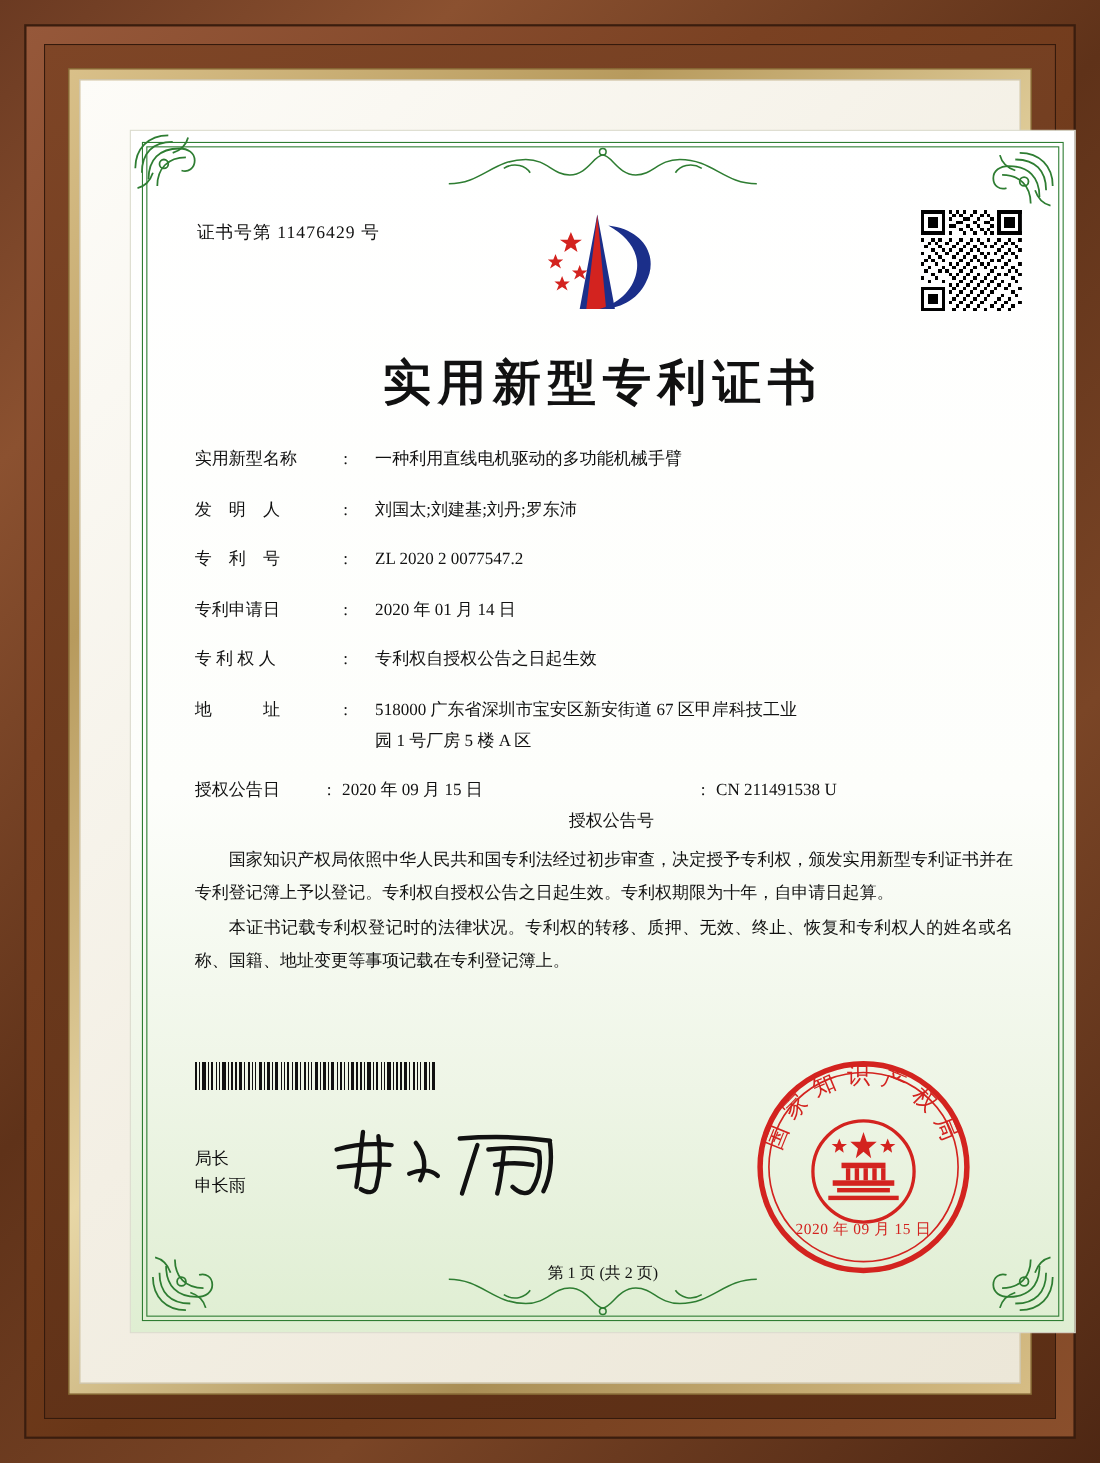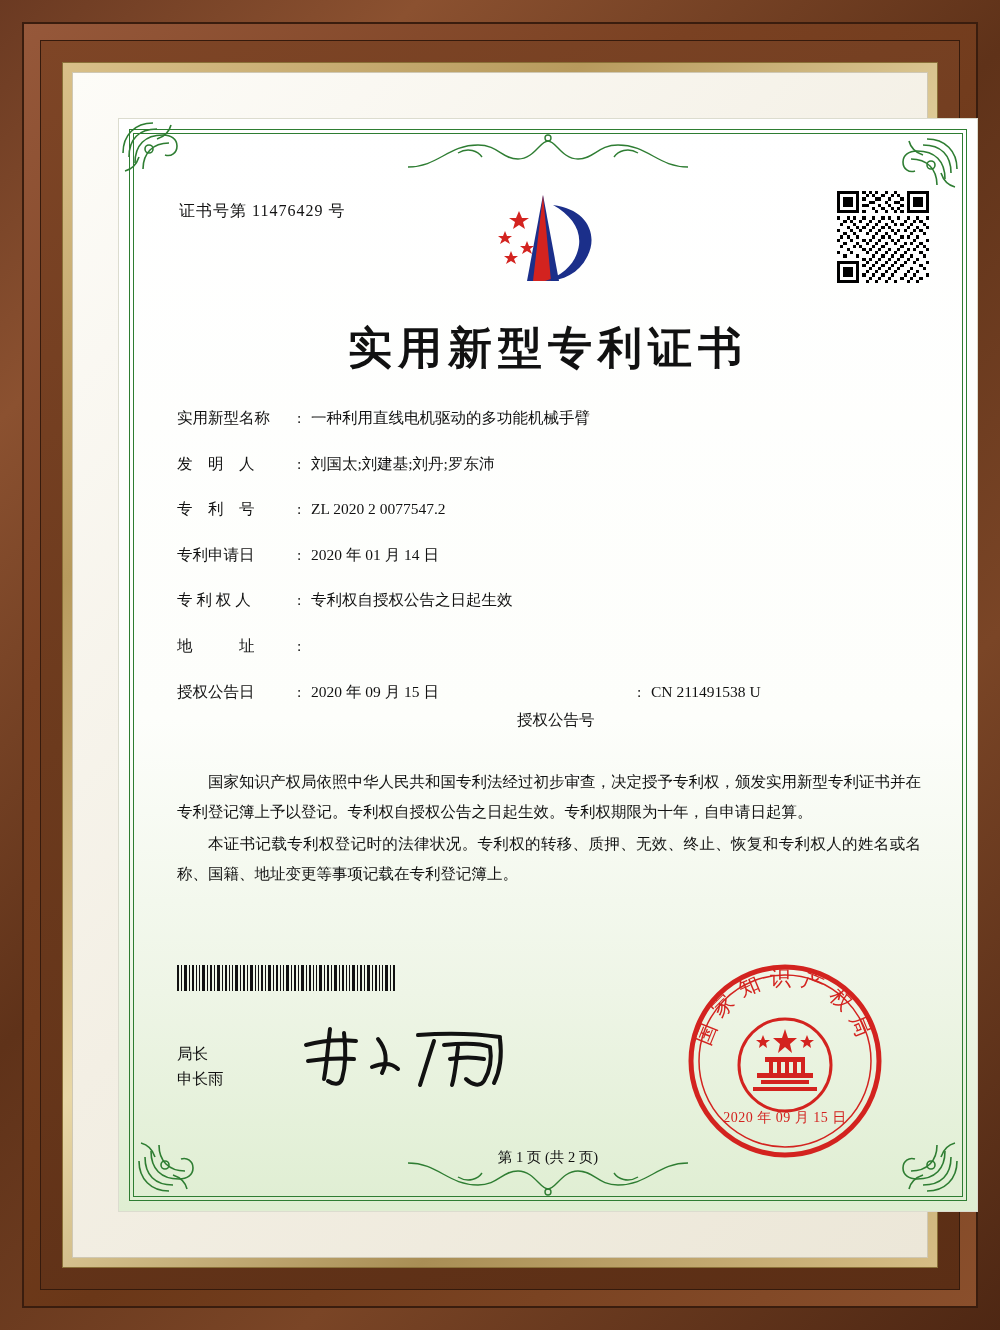--- a/index.html
+++ b/index.html
@@ -81,21 +81,21 @@
     text-align:center;
     font-size:44px; font-weight:bold; letter-spacing:6px;
     color:#111;
     font-family:"DejaVu Serif", serif;
   }
 
   .fields{
     position:absolute; left:58px; right:50px; top:290px;
     font-size:15.5px; color:#111; line-height:1.2;
   }
-  .frow{ display:flex; align-items:flex-start; margin-bottom:27px; }
+  .frow{ display:flex; align-items:flex-start; margin-bottom:27px;gap:15px; }
   .flabel{
     width:120px; flex:0 0 120px;
     letter-spacing:0px;
     white-space:pre;
   }
   .fcolon{ width:14px; flex:0 0 14px; }
   .fvalue{ flex:1 1 auto; }
   .fvalue .l2{ display:block; margin-top:9px; }
 
   .frow-dual{ display:flex; align-items:flex-start; margin-bottom:22px; }
@@ -480,20 +480,24 @@
 
         <div class="frow">
           <span class="flabel">专 利 权 人</span>
           <span class="fcolon">:</span>
           <span class="fvalue">专利权自授权公告之日起生效</span>
         </div>
 
         <div class="frow">
           <span class="flabel">地　　　址</span>
           <span class="fcolon">:</span>
+          <span class="fvalue">
+            <span>518000 广东省深圳市宝安区新安街道 67 区甲岸科技工业</span>
+            <span class="l2">园 1 号厂房 5 楼 A 区</span>
+          </span>
         </div>
 
         <div class="frow-dual">
           <span class="dual-left">
             <span class="flabel">授权公告日</span>
             <span class="fcolon">:</span>
             <span class="fvalue">2020 年 09 月 15 日</span>
           </span>
           <span class="dual-right">
             <span class="flabel">授权公告号</span>

